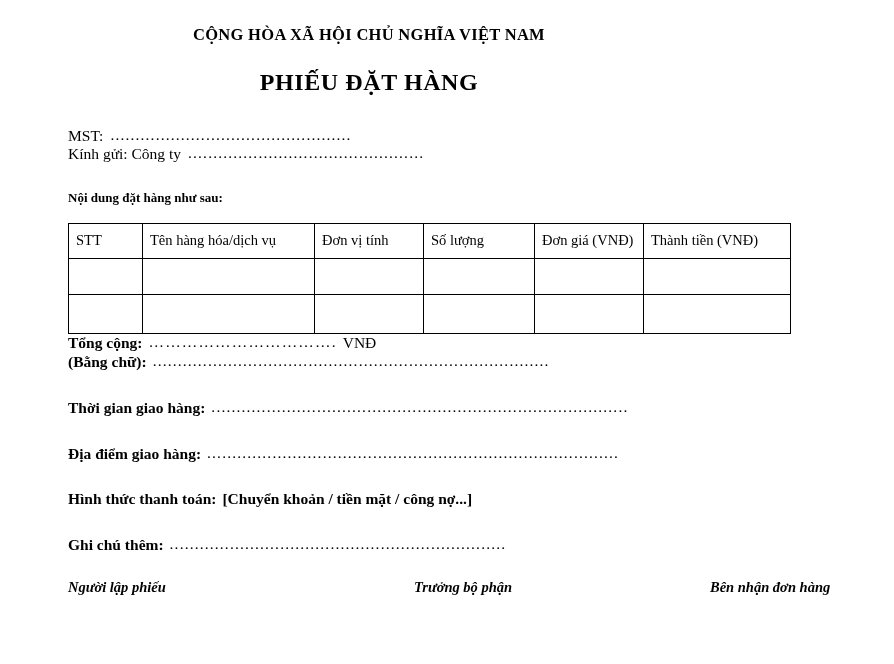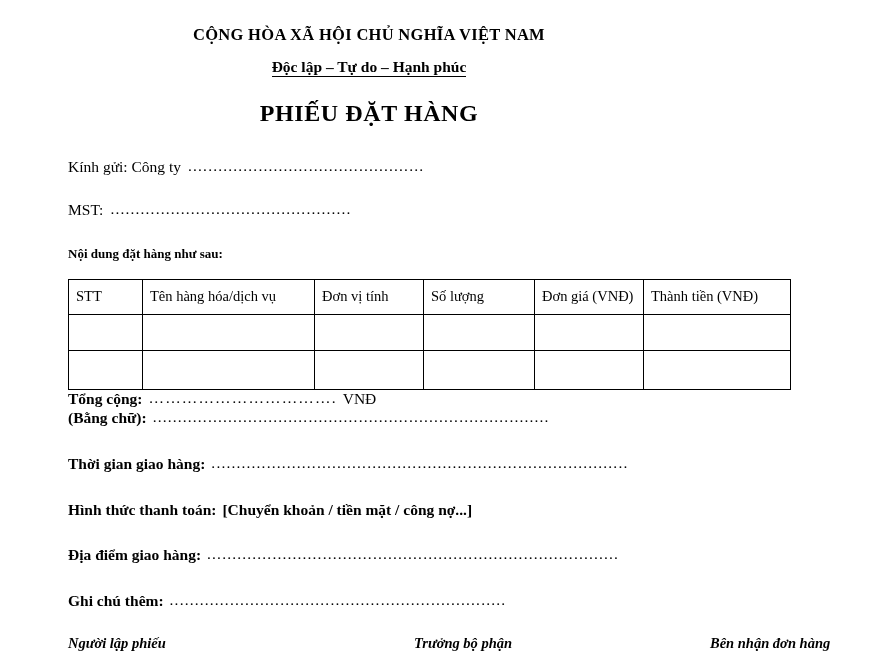--- a/index.html
+++ b/index.html
@@ -144,34 +144,33 @@
     white-space: nowrap;
   }
 </style>
 </head>
 <body>
 
 <div class="page">
 
   <div class="doc-header">
     <div class="national-title">CỘNG HÒA XÃ HỘI CHỦ NGHĨA VIỆT NAM</div>
-    <div class="motto"><span>Độc lập – Tự do – Hạnh phúc</span></div>
     <div class="doc-title">PHIẾU ĐẶT HÀNG</div>
   </div>
 
   <div class="body-wrap">
+
+    <div class="field-line gap-25">
+      <span class="lbl">MST:</span>
+      <span class="dots" style="margin-left:7px;">................................................</span>
+    </div>
 
     <div class="field-line">
       <span class="lbl">Kính gửi:  Công ty</span>
       <span class="dots" style="margin-left:7px;">...............................................</span>
-    </div>
-
-    <div class="field-line gap-25">
-      <span class="lbl">MST:</span>
-      <span class="dots" style="margin-left:7px;">................................................</span>
     </div>
 
     <div class="section-title">Nội dung đặt hàng như sau:</div>
 
     <table class="order-table">
       <colgroup>
         <col class="col-stt">
           <col class="col-name">
           <col class="col-unit">
         <col class="col-qty">
@@ -219,27 +218,27 @@
         <span class="dots" style="margin-left:6px;">...............................................................................</span>
       </div>
     </div>
 
     <div class="field-line gap-27">
       <span class="lbl-b">Thời gian giao hàng:</span>
       <span class="dots" style="margin-left:6px;">...................................................................................</span>
     </div>
 
     <div class="field-line gap-27">
+      <span class="lbl-b">Địa điểm giao hàng:</span>
+      <span class="dots" style="margin-left:6px;">..................................................................................</span>
+    </div>
+
+    <div class="field-line gap-27">
       <span class="lbl-b">Hình thức thanh toán:</span>
       <span class="lbl-b" style="margin-left:6px;">[Chuyển khoản / tiền mặt / công nợ...]</span>
-    </div>
-
-    <div class="field-line gap-27">
-      <span class="lbl-b">Địa điểm giao hàng:</span>
-      <span class="dots" style="margin-left:6px;">..................................................................................</span>
     </div>
 
     <div class="field-line gap-27">
       <span class="lbl-b">Ghi chú thêm:</span>
       <span class="dots" style="margin-left:6px;">...................................................................</span>
     </div>
 
     <div class="signatures">
       <div class="sign-col c1">
         <div class="sign-role">Người lập phiếu</div>

